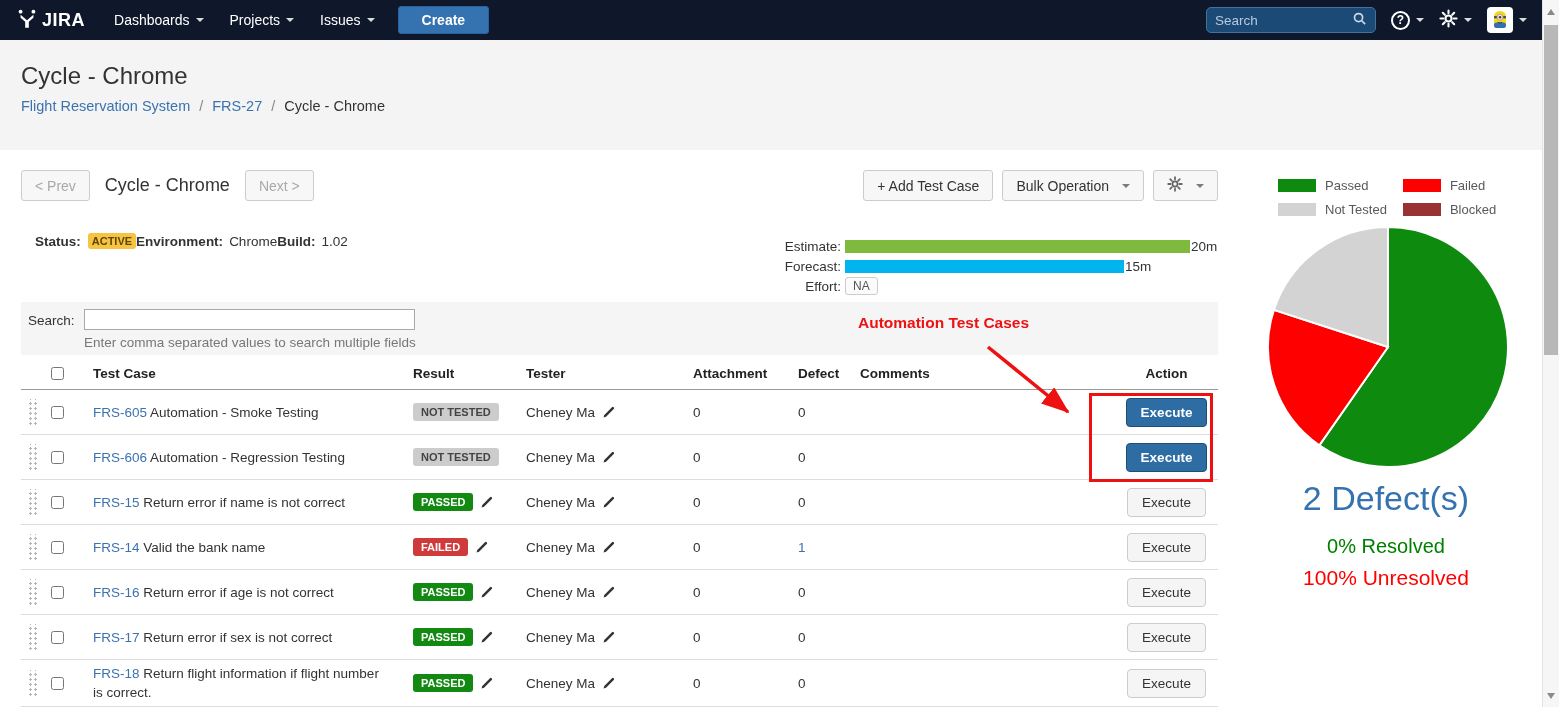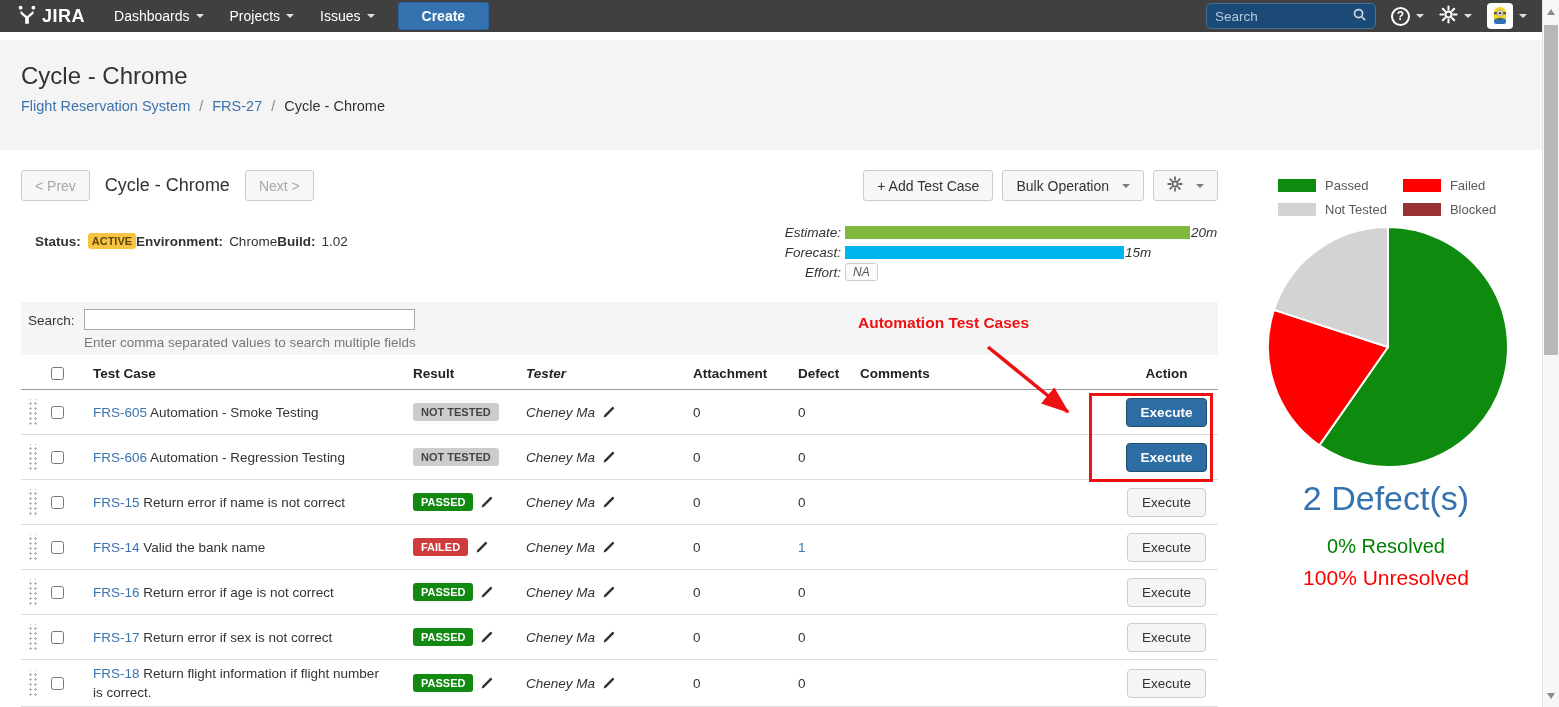--- a/index.html
+++ b/index.html
@@ -1,21 +1,21 @@
 <!DOCTYPE html>
 <html><head>
 <meta charset="utf-8">
 <style>
   * { box-sizing: border-box; margin: 0; padding: 0; }
   html,body { background:#fff; }
   body { font-family:"Liberation Sans", sans-serif; }
   .page { position:relative; width:1559px; height:707px; overflow:hidden; background:#fff; }
 
   
-  .nav { position:absolute; top:0; left:0; right:0; height:32px; background:#404040; display:flex; align-items:center; color:#fff; }
+  .nav { position:absolute; top:0; left:0; right:0; height:40px; background:#0f172a; display:flex; align-items:center; color:#fff; }
   .nav-left { display:flex; align-items:center; padding-left:16px; }
   .logo { display:flex; align-items:center; gap:4px; margin-right:16px; cursor:pointer; }
   .logo-text { font-size:18px; font-weight:bold; letter-spacing:.5px; }
   .nav-item { display:flex; align-items:center; height:40px; padding:0 13px; font-size:14px; cursor:pointer; }
   .caret { width:0; height:0; border-left:4px solid transparent; border-right:4px solid transparent; border-top:4px solid currentColor; display:inline-block; margin-left:6px; opacity:.85; }
   .create-btn { background:#3572b0; color:#fff; border:1px solid #2a62a0; border-radius:3px; height:28px; padding:0 23px; font-size:14px; font-weight:bold; margin-left:10px; cursor:pointer; }
   .nav-right { margin-left:auto; display:flex; align-items:center; gap:15px; padding-right:32px; }
   .nav-search { display:flex; align-items:center; background:#1b4a77; border:1px solid #44729f; border-radius:5px; height:26px; width:170px; padding:0 8px; }
   .nav-search input { flex:1; background:transparent; border:none; outline:none; color:#d8e2ee; font-size:13.5px; width:100px; }
   .nav-search input::placeholder { color:#b9c9db; }
@@ -38,21 +38,21 @@
   .cycle-title { font-size:18px; color:#333; margin:0 15px; }
   .toolbar-right { margin-left:auto; display:flex; align-items:center; gap:9px;border-radius:13px; }
 
   
   .status-line { position:absolute; top:233px; left:35px; font-size:13.5px; color:#333; display:flex; align-items:center; }
   .status-line b { font-weight:bold; }
   .badge-active { background:#f6c342; color:#5f4803; font-size:11px; font-weight:bold; padding:2px 4px; border-radius:3px; margin-left:7px; }
   .detail-gap { }
   .val-gap { margin-left:6px; font-weight:normal; }
 
-  .progress { position:absolute; top:222px; left:775px; font-size:13.5px; color:#333;font-style:italic; }
+  .progress { position:absolute; top:236px; left:775px; font-size:13.5px; color:#333; }
   .progress-row { display:flex; align-items:center; height:20px; }
   .p-label { width:66px; text-align:right; margin-right:4px; }
   .p-bar { height:13px; }
   .p-bar.estimate { background:#7fba3f; }
   .p-bar.forecast { background:#00b4f0; }
   .p-value { margin-left:1px; }
   .na-badge { border:1px solid #ccc; border-radius:3px; background:#fbfbfb; padding:1px 7px; font-size:12px; color:#555; }
 
   
   .search-strip { position:absolute; top:302px; left:21px; width:1197px; height:53px; background:#f5f5f5; }
@@ -62,21 +62,21 @@
 
   
   .tc-table { position:absolute; top:358px; left:21px; width:1197px; font-size:13.5px; color:#333; }
   .thead { display:flex; align-items:center; height:32px; font-weight:bold; border-bottom:1px solid #999; }
   .trow { display:flex; align-items:center; min-height:45px; border-bottom:1px solid #ddd; background:#fff; }
   .cell { flex:none; display:flex; align-items:center; }
   .col-handle { width:30px; justify-content:flex-start; padding-left:6px; }
   .col-check { width:32px; }
   .col-tc { width:315px; padding-left:10px; padding-right:16px; display:block; line-height:19px; padding-top:4px; padding-bottom:4px; }
   .col-result { width:113px;margin-left:15px; }
-  .col-tester { width:155px;font-style:italic; }
+  .col-tester { width:155px; }
   .col-att { width:115px; padding-left:12px; }
   .col-def { width:64px; padding-left:2px; }
   .col-com { width:240px; }
   .col-act { width:133px; justify-content:center; }
   .hcell { color:#222; }
   .drag-dots { width:10px; height:26px; background-image:radial-gradient(circle,#b5b5b5 1.2px,transparent 1.4px); background-size:5px 5px; background-position:1px 2px; cursor:grab; }
   .badge { display:inline-block; font-size:11px; font-weight:bold; padding:3px 8px; border-radius:3px; white-space:nowrap; }
   .badge.not-tested { background:#ccc; color:#444; }
   .badge.passed { background:#128a12; color:#fff; }
   .badge.failed { background:#cf3a3a; color:#fff; }

